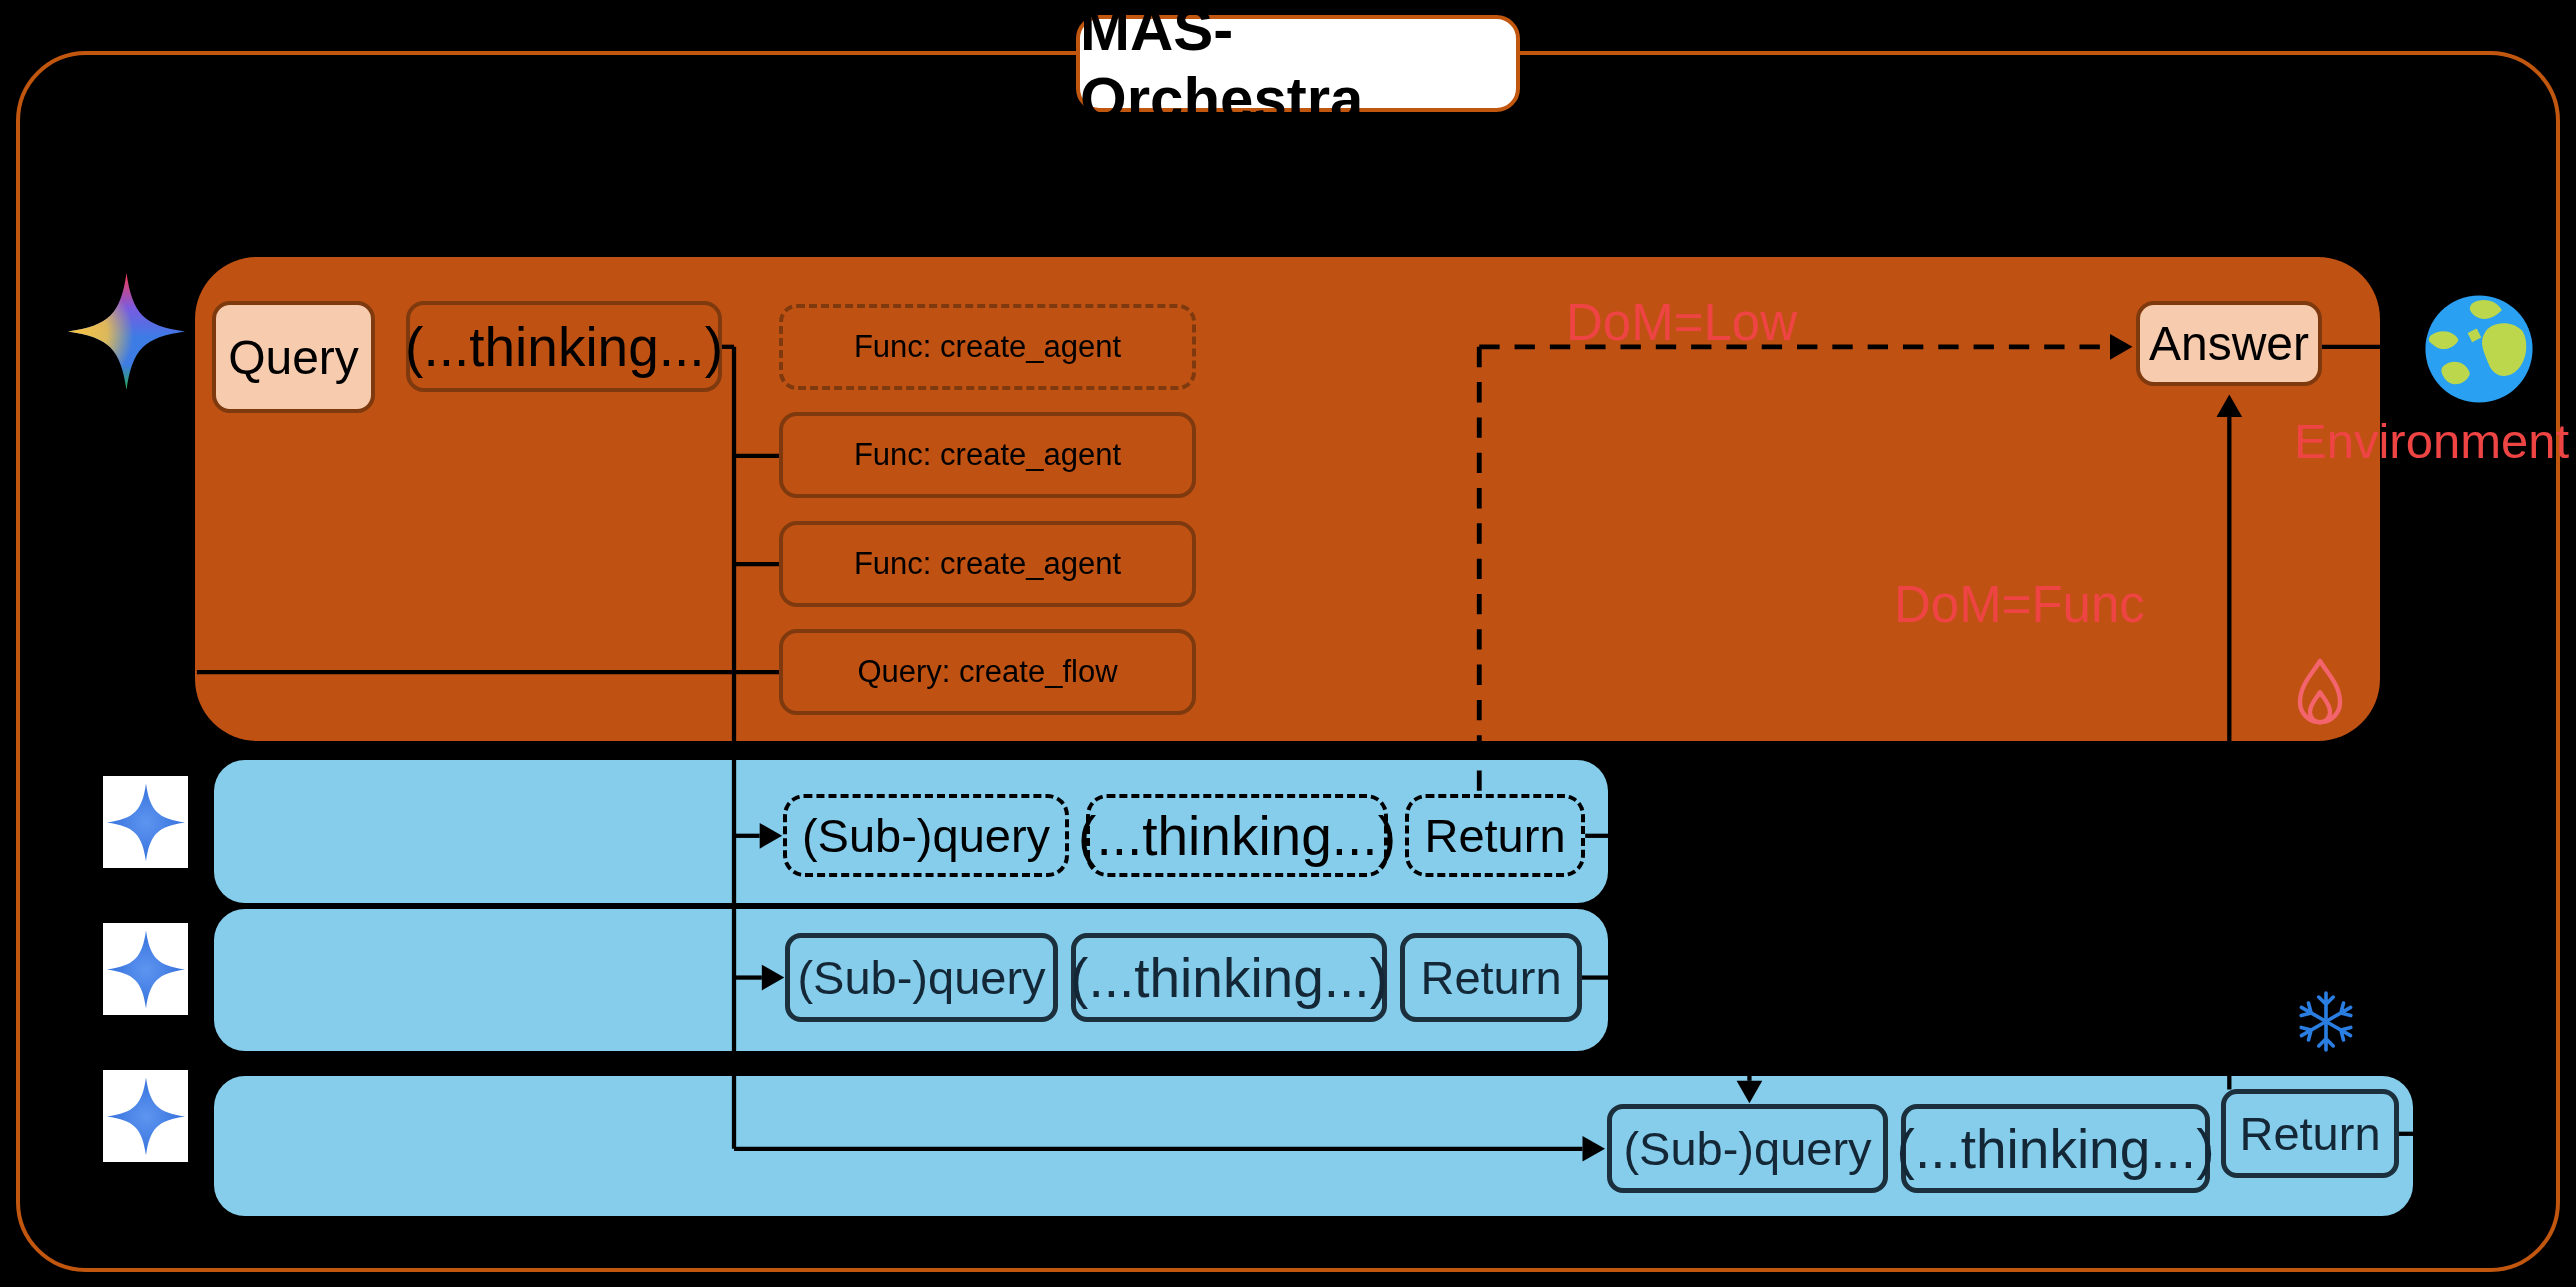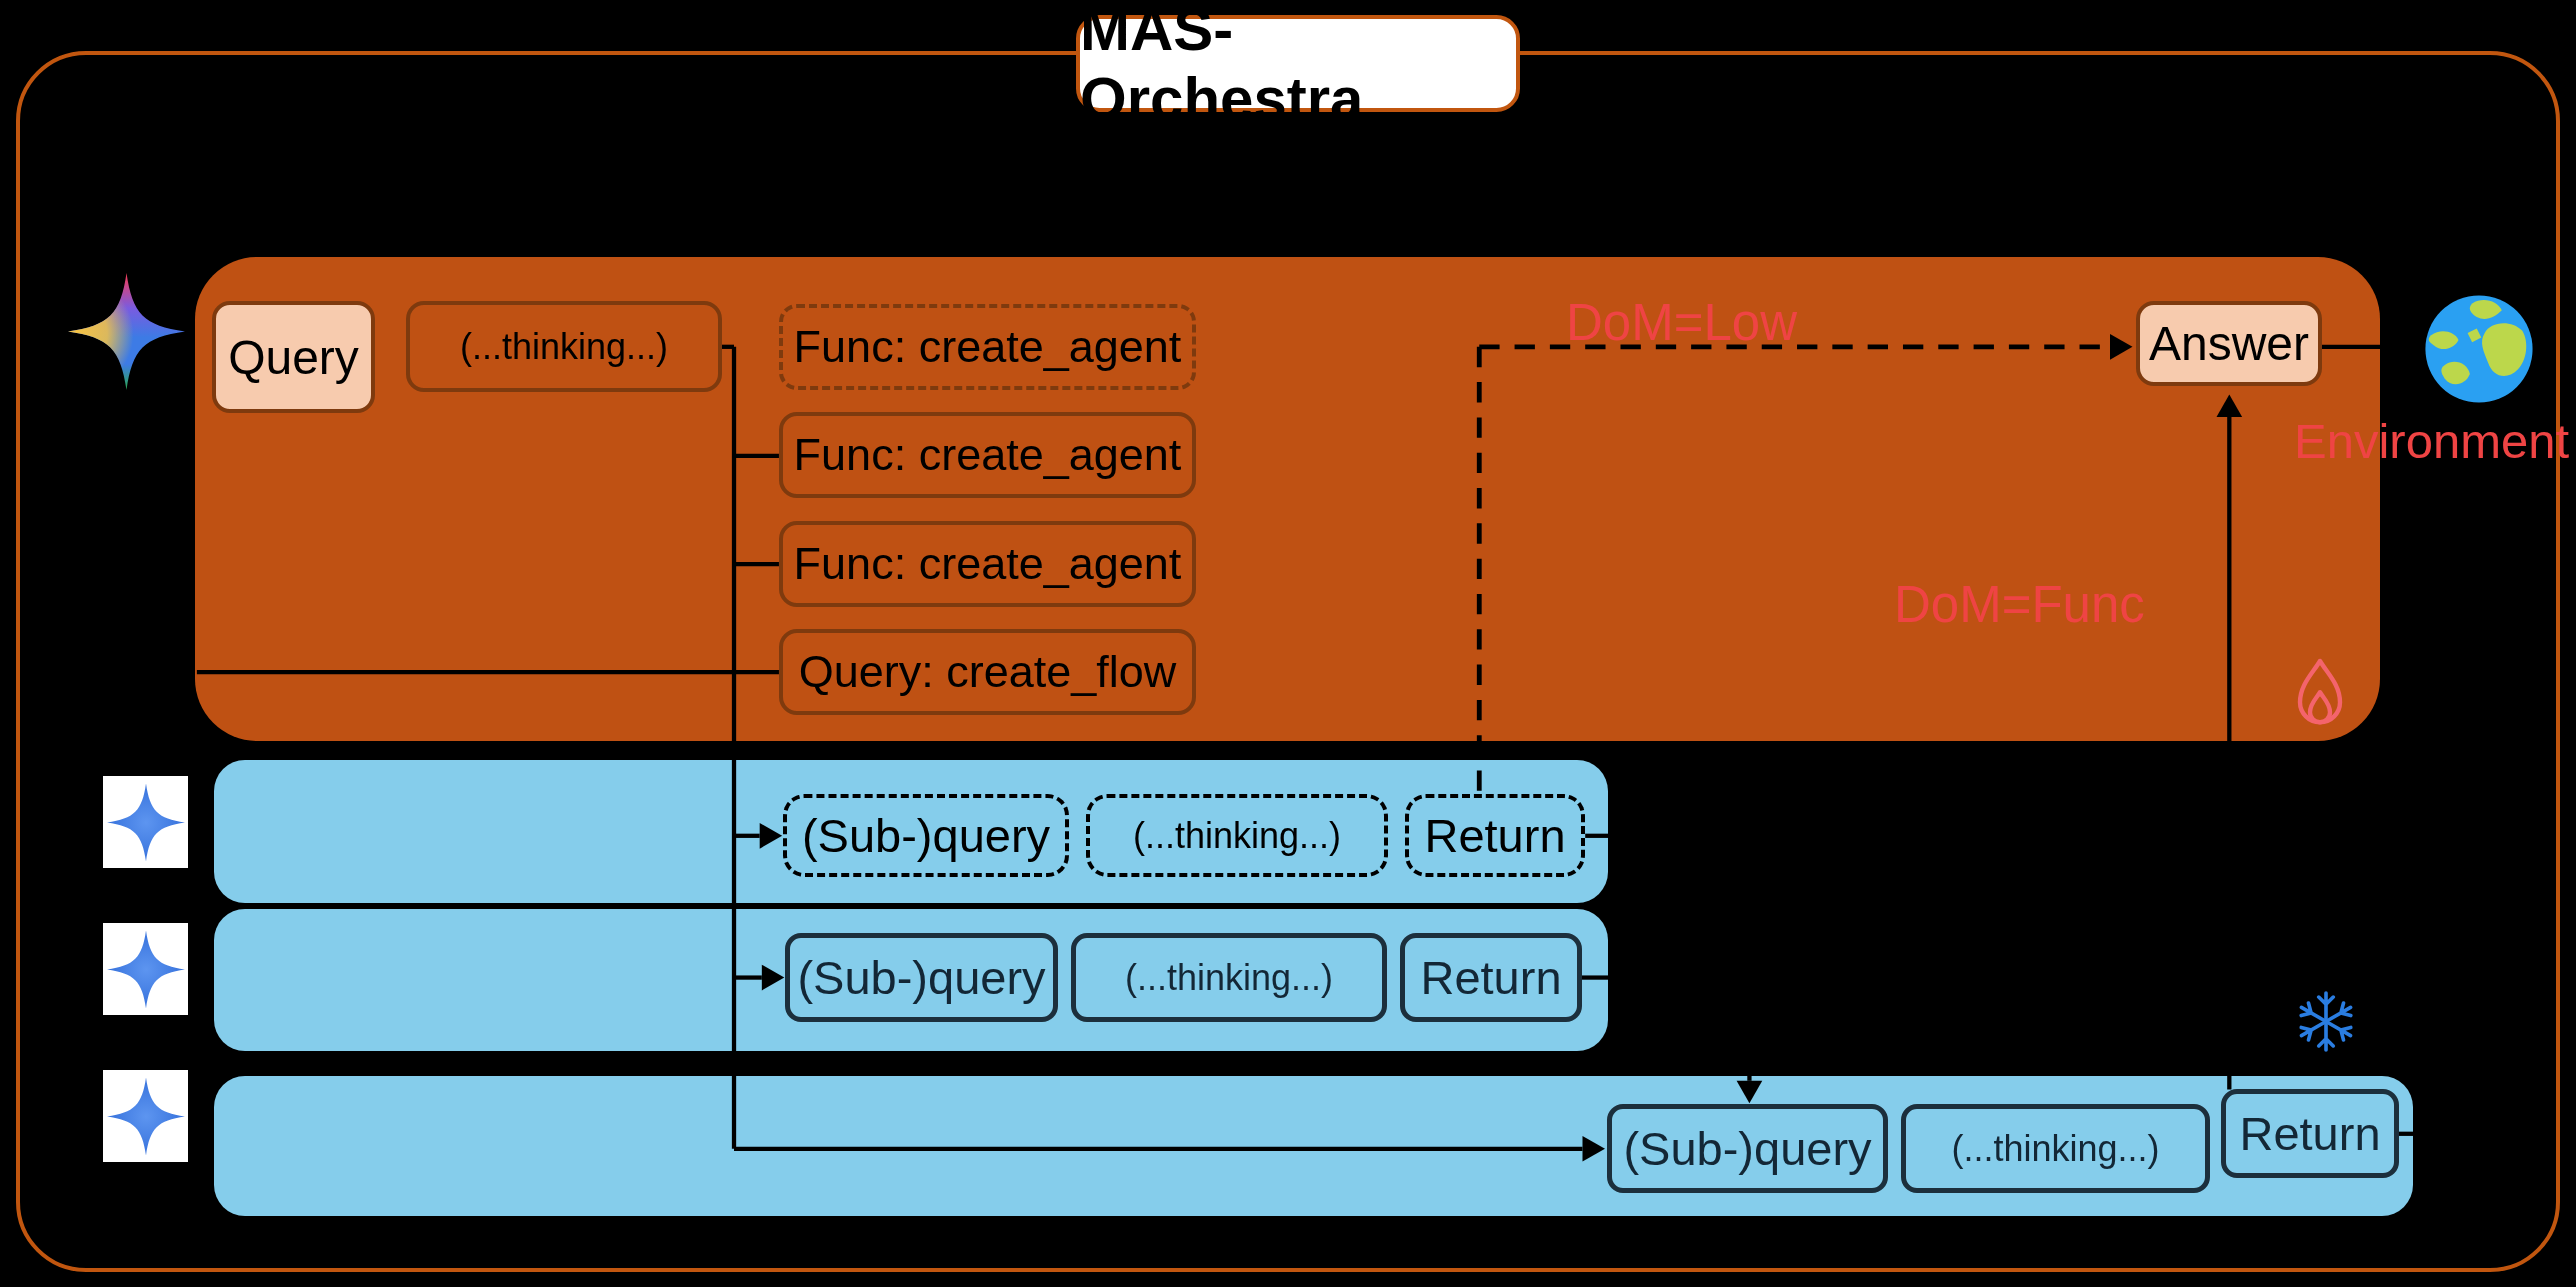--- a/index.html
+++ b/index.html
@@ -10,22 +10,22 @@
     align-items:center;justify-content:center;font-weight:bold;font-size:60px;color:#000;}
   .lane-orange{background:#BF5113;border-radius:62px;}
   .lane-blue{background:#85CDEB;border-radius:31px;}
   .chip{display:flex;align-items:center;justify-content:center;border-radius:18px;
     font-size:47px;color:#000;white-space:nowrap;}
   .chip.peach{background:#F7CBAE;border:4.3px solid #7E3A0E;}
   .chip.brown-outline{background:transparent;border:4.3px solid #7E3A0E;}
   .chip.brown-dashed{background:transparent;border:4.3px dashed #7E3A0E;}
   .chip.black-dashed{background:transparent;border:4.3px dashed #000;border-radius:21.4px;}
   .chip.dark-solid{background:transparent;border:5.9px solid #1C2F3C;color:#132736;border-radius:16px;}
-  .func-chip{font-size:45px;align-items:center;}
-  .think-chip{font-size:36px;}
+  .func-chip{font-size:31px;align-items:center;}
+  .think-chip{font-size:55px;}
   .diagram-label{position:absolute;color:#ef4444;font-size:51px;white-space:nowrap;}
   .agent-badge{background:#fff;display:flex;align-items:center;justify-content:center;}
   svg{display:block;}
 </style>
 </head>
 <body>
 
 <div class="abs outer-frame" style="left:16px;top:51px;width:2544px;height:1221px;"></div>
 
 <div class="abs lane-orange" style="left:195px;top:257px;width:2185px;height:484px;"></div>

